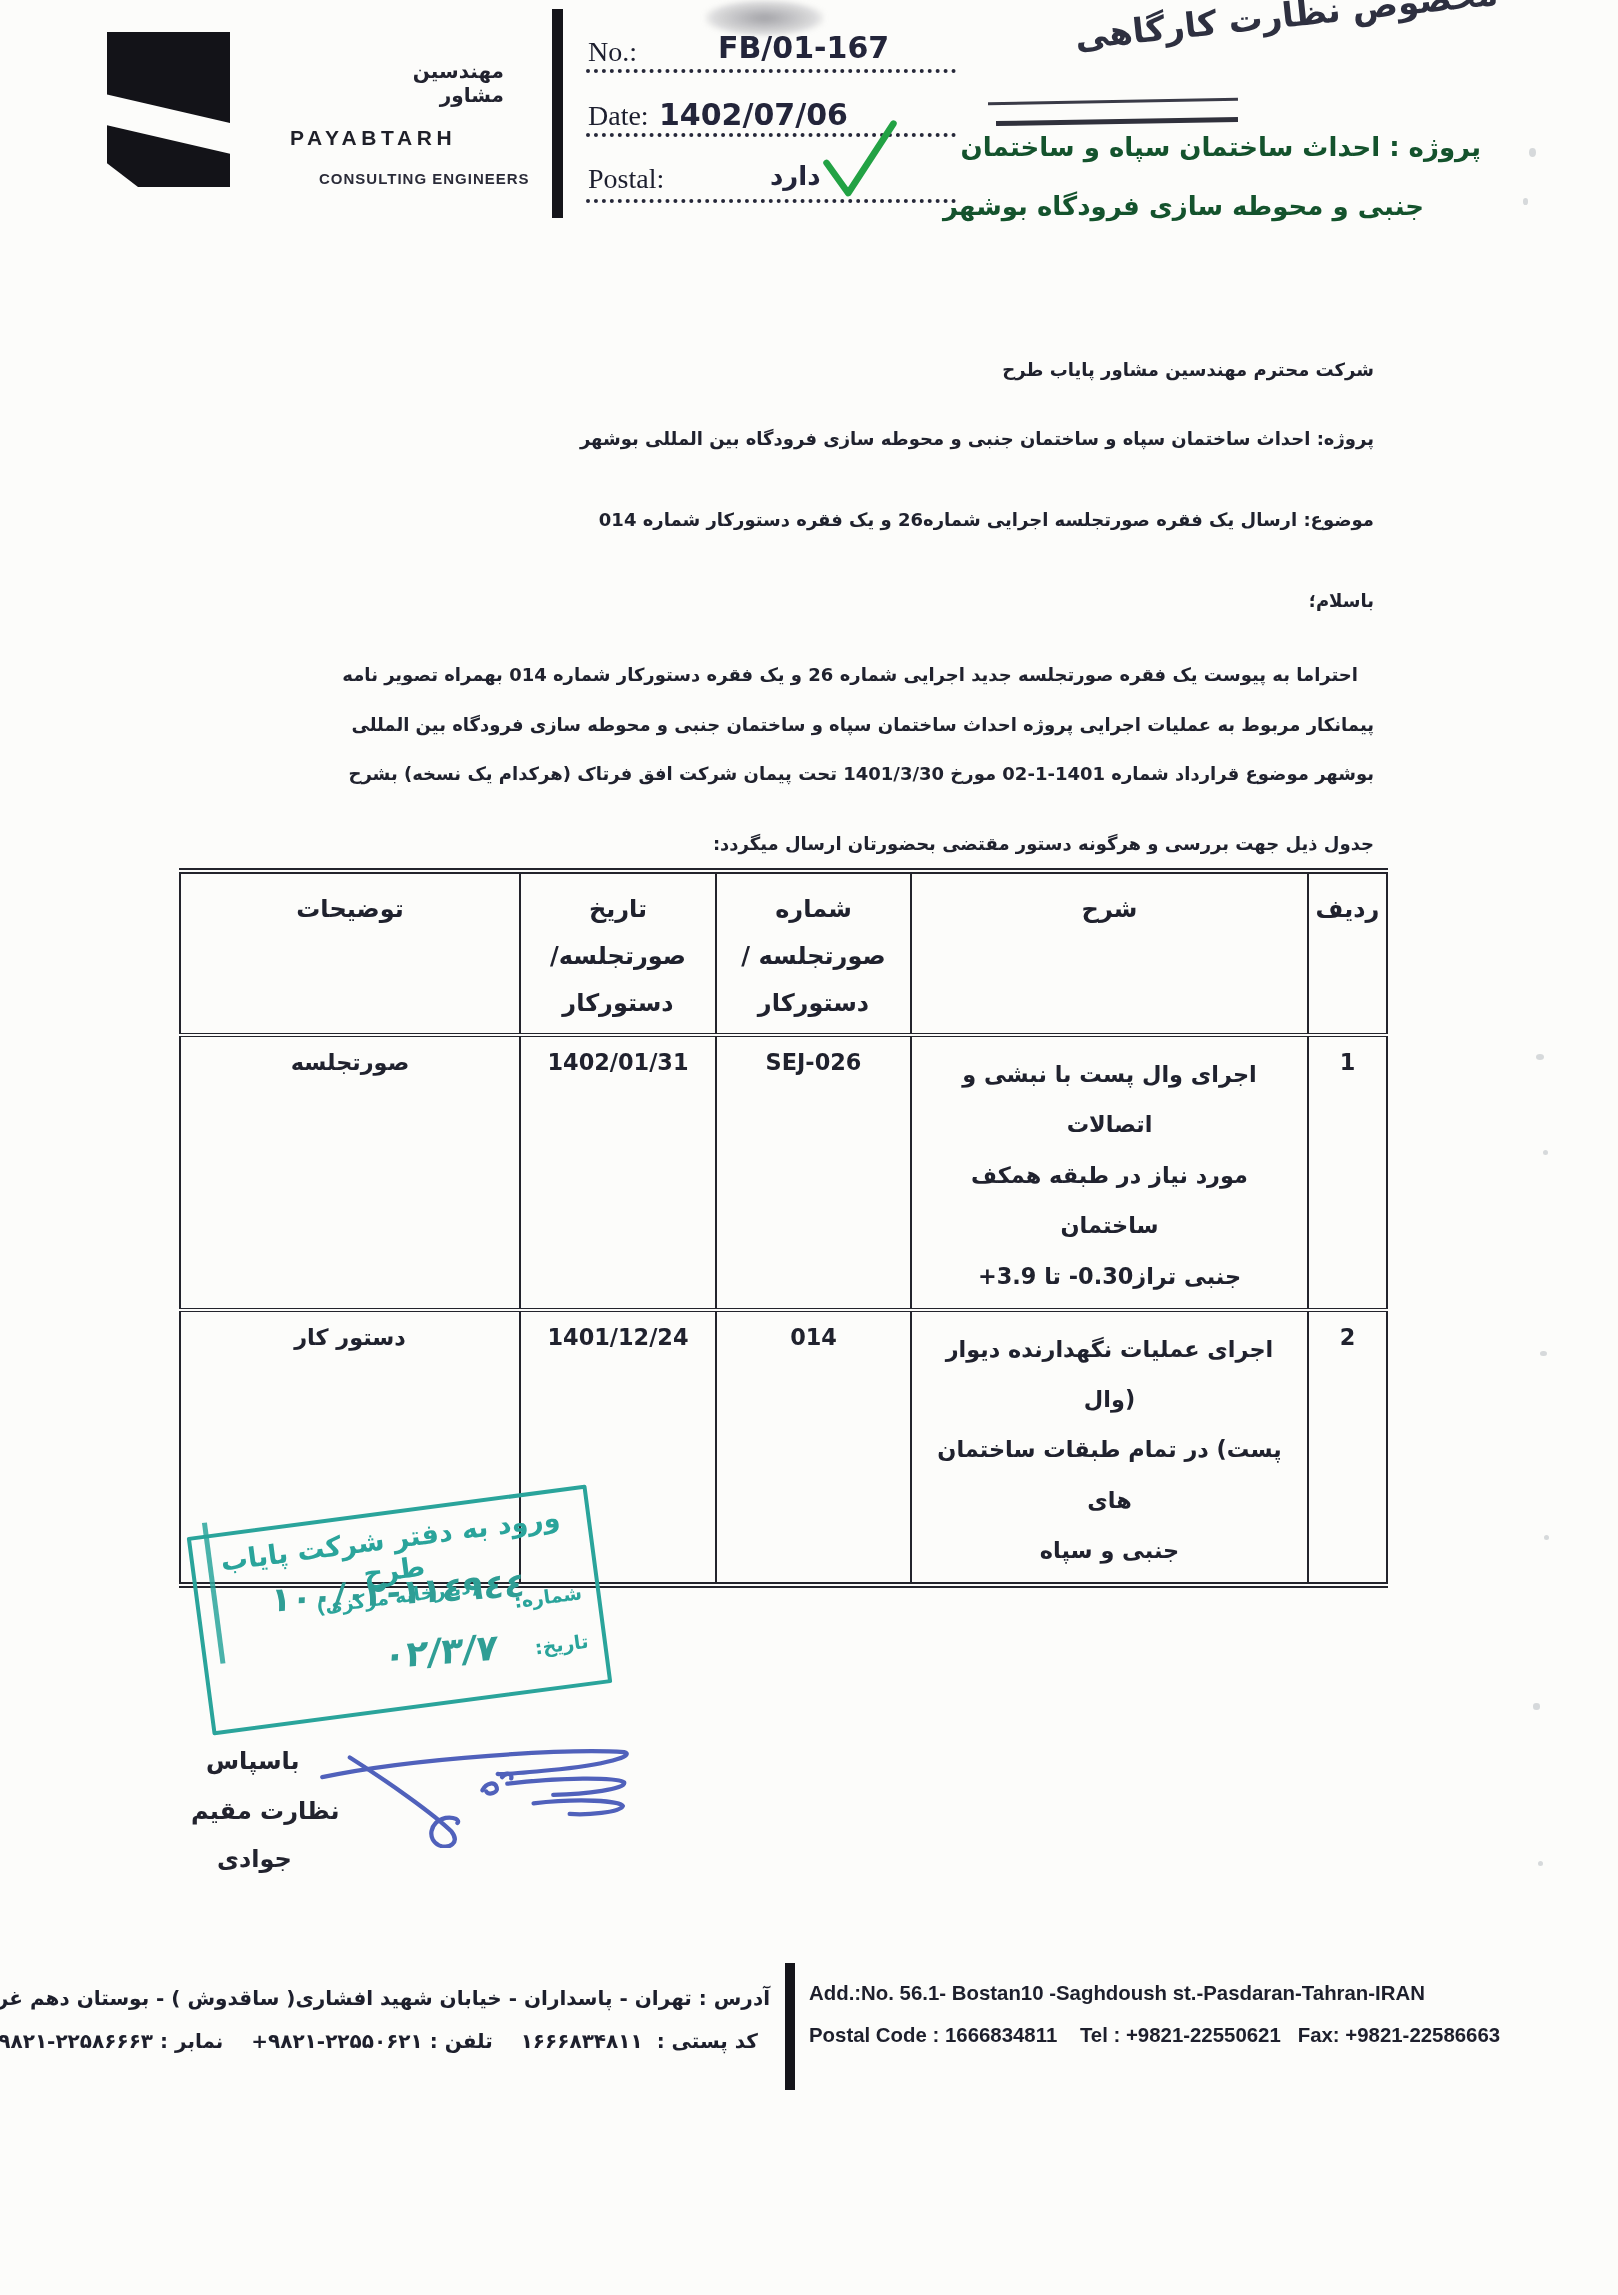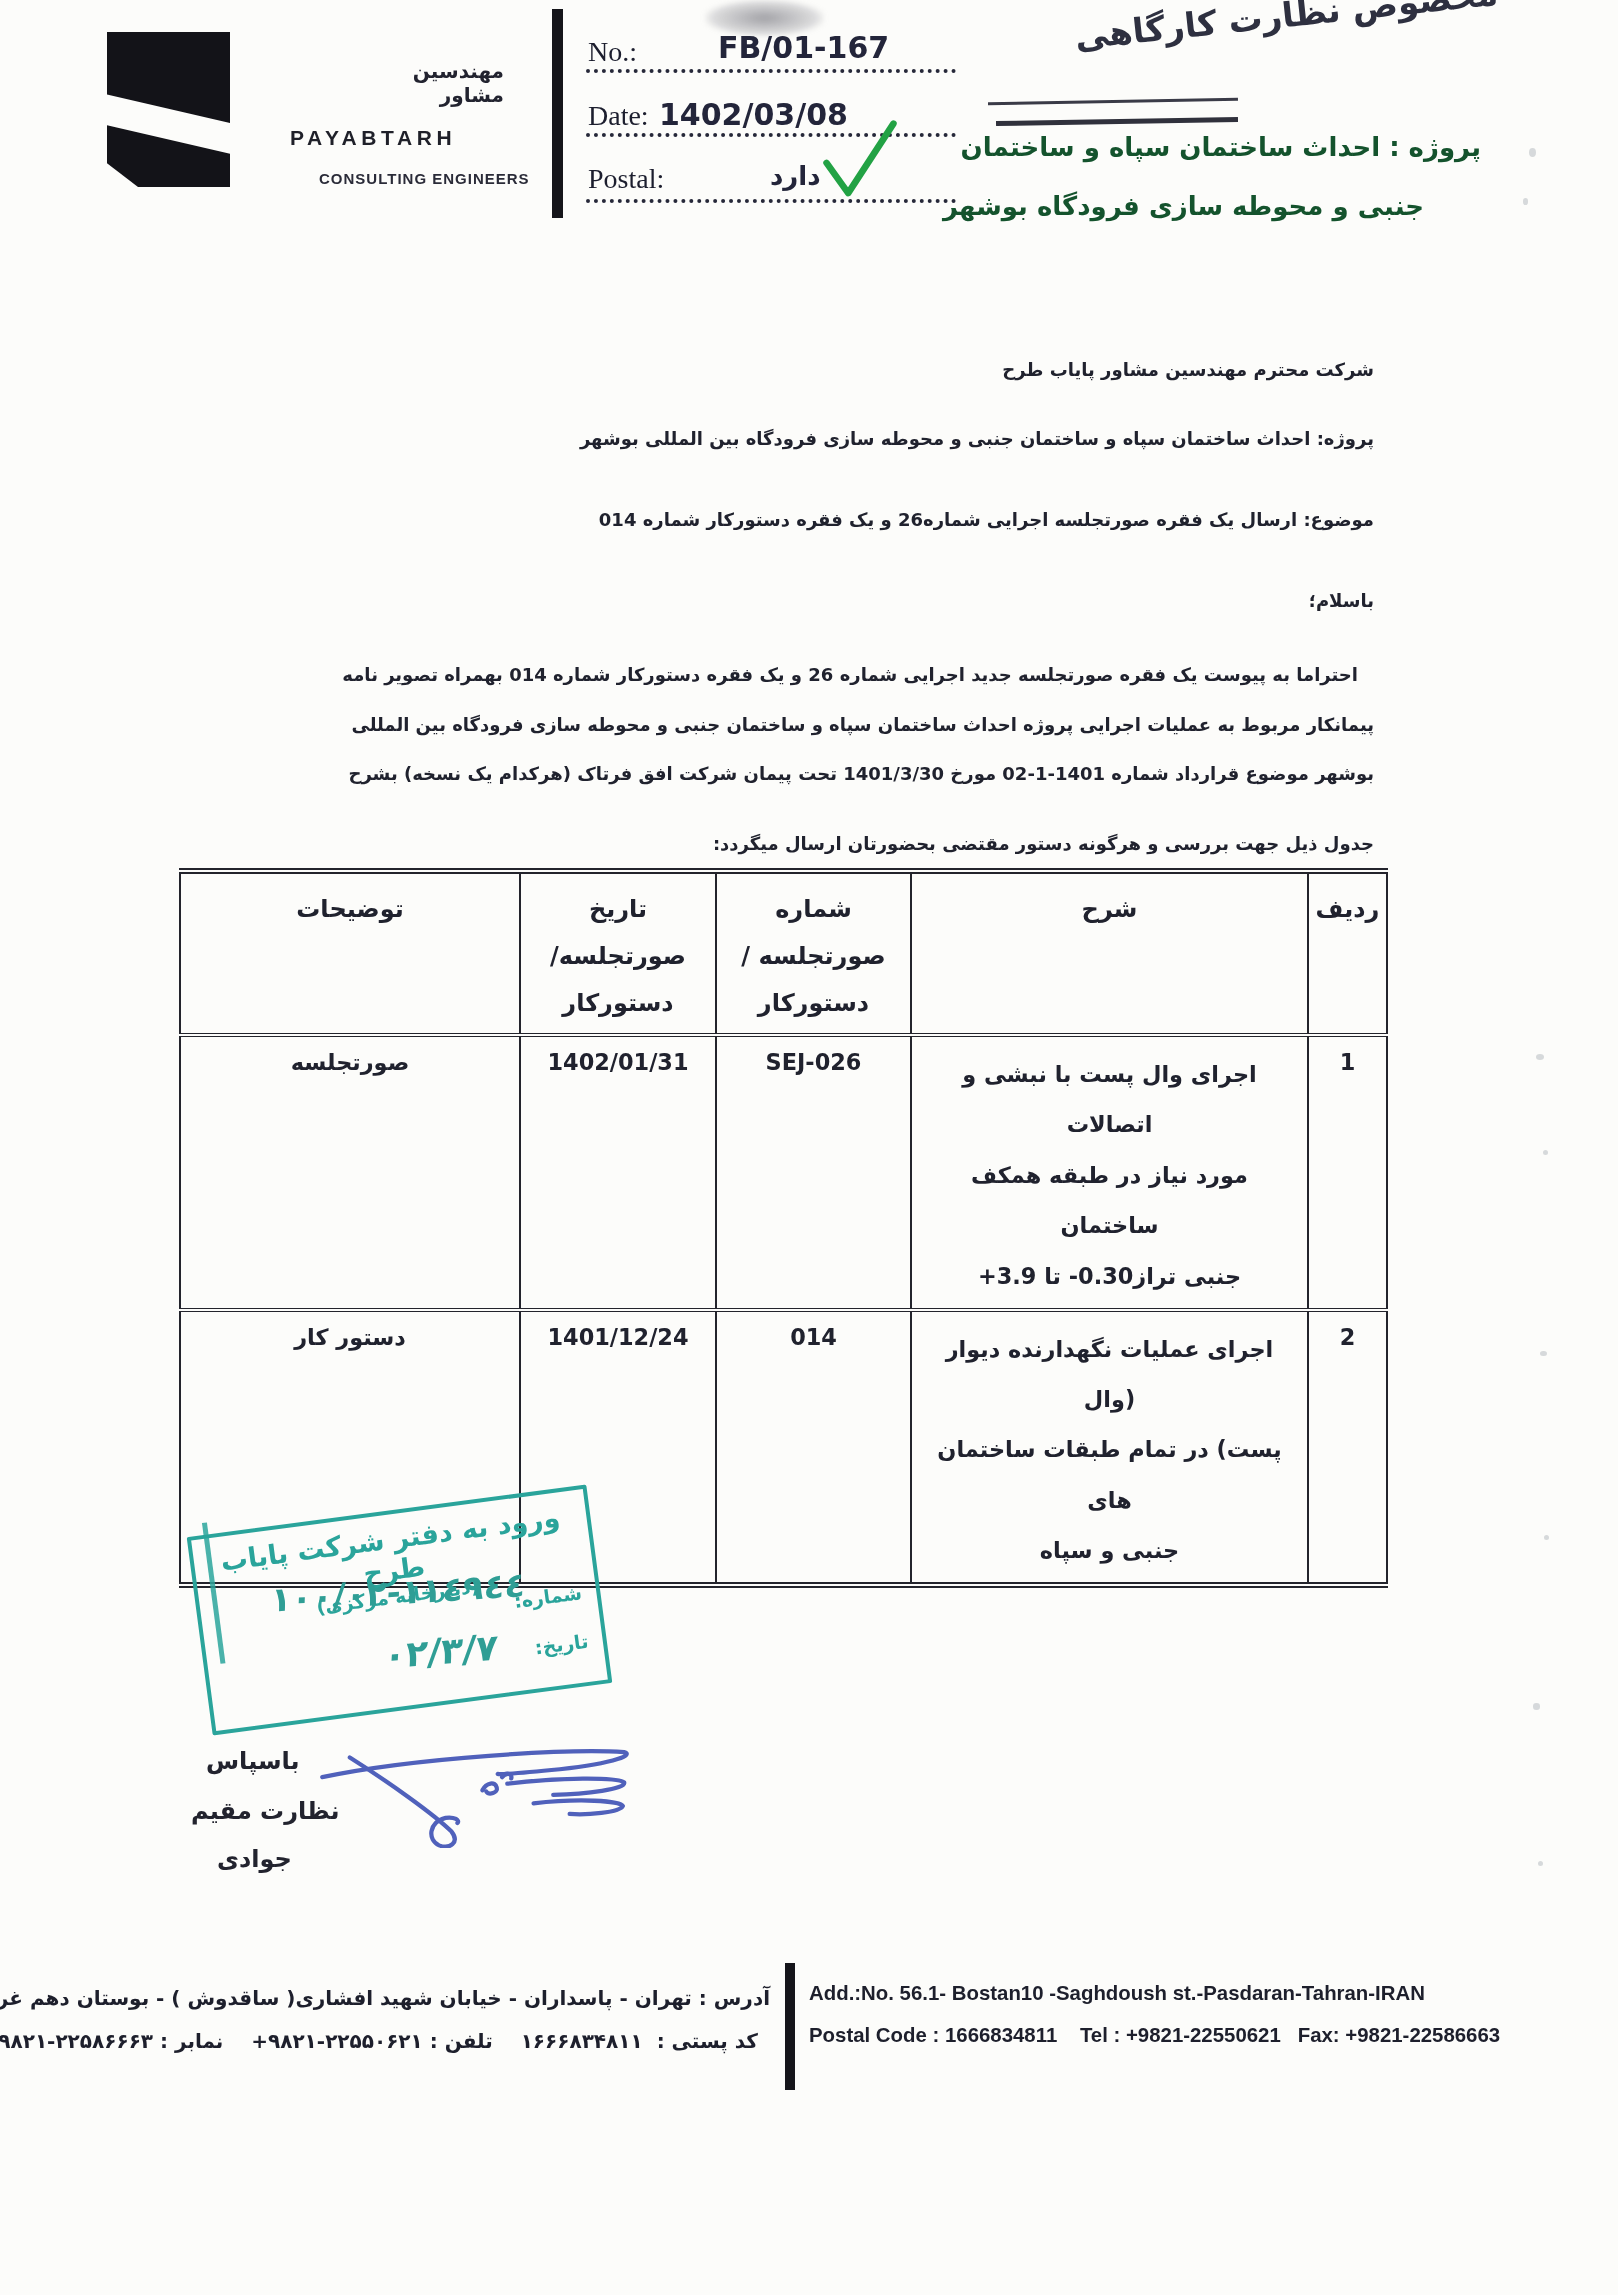--- a/index.html
+++ b/index.html
@@ -85,21 +85,21 @@
 
   <div class="abs smudge"></div>
 
   <div class="abs ref-bar"></div>
   <div class="abs dotline" style="top:36px;height:33px;"></div>
   <div class="abs dotline" style="top:100px;height:33px;"></div>
   <div class="abs dotline" style="top:165px;height:34px;"></div>
   <div class="abs ref-label" style="left:588px;top:36px;">No.:</div>
   <div class="abs ref-value" style="left:718px;top:30px;">FB/01-167</div>
   <div class="abs ref-label" style="left:588px;top:100px;">Date:</div>
-  <div class="abs ref-value" style="left:659px;top:97px;">1402/03/08</div>
+  <div class="abs ref-value" style="left:659px;top:97px;">1402/07/06</div>
   <div class="abs ref-label" style="left:588px;top:163px;">Postal:</div>
   <div class="abs ref-value rtl" style="left:770px;top:161px;font-size:26px;">دارد</div>
   <svg class="abs" style="left:820px;top:117px;" width="80" height="84" viewBox="0 0 122 128">
     <path d="M10,70 L43,116 L112,10" fill="none" stroke="#22a244" stroke-width="10" stroke-linecap="round" stroke-linejoin="round"></path>
   </svg>
 
   <div class="abs corner-note rtl">مخصوص نظارت کارگاهی</div>
   <div class="abs underline1"></div>
   <div class="abs underline2"></div>
   <div class="abs corner-project rtl" style="right:138px;top:132px;">پروژه : احداث ساختمان سپاه و ساختمان</div>

